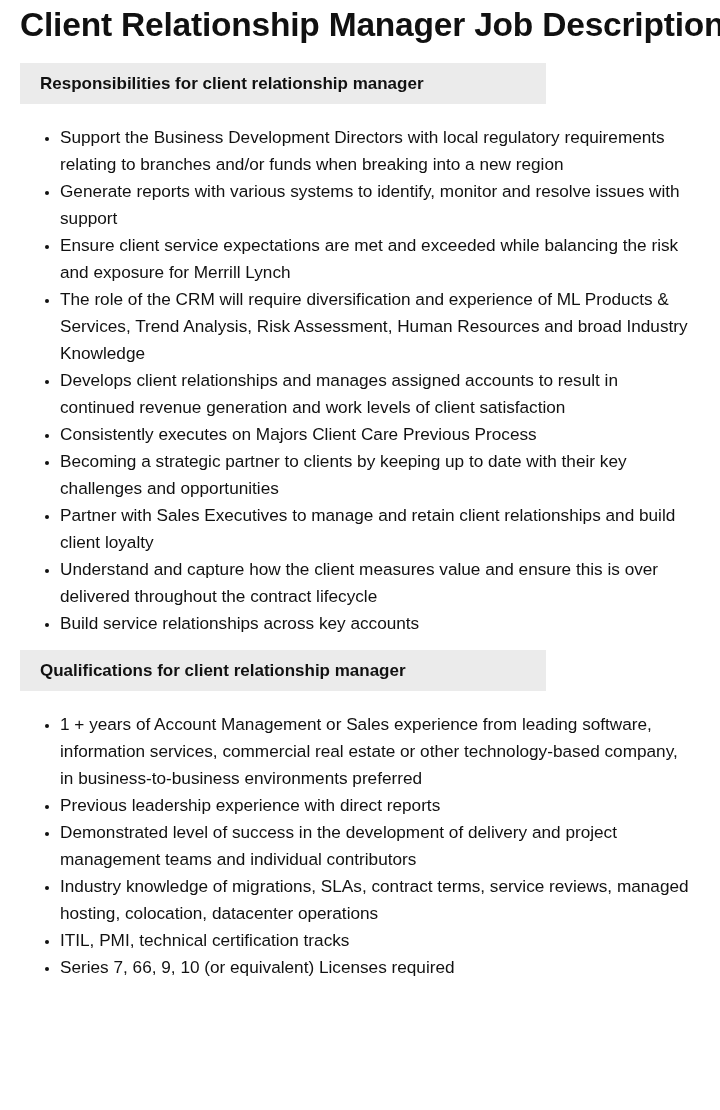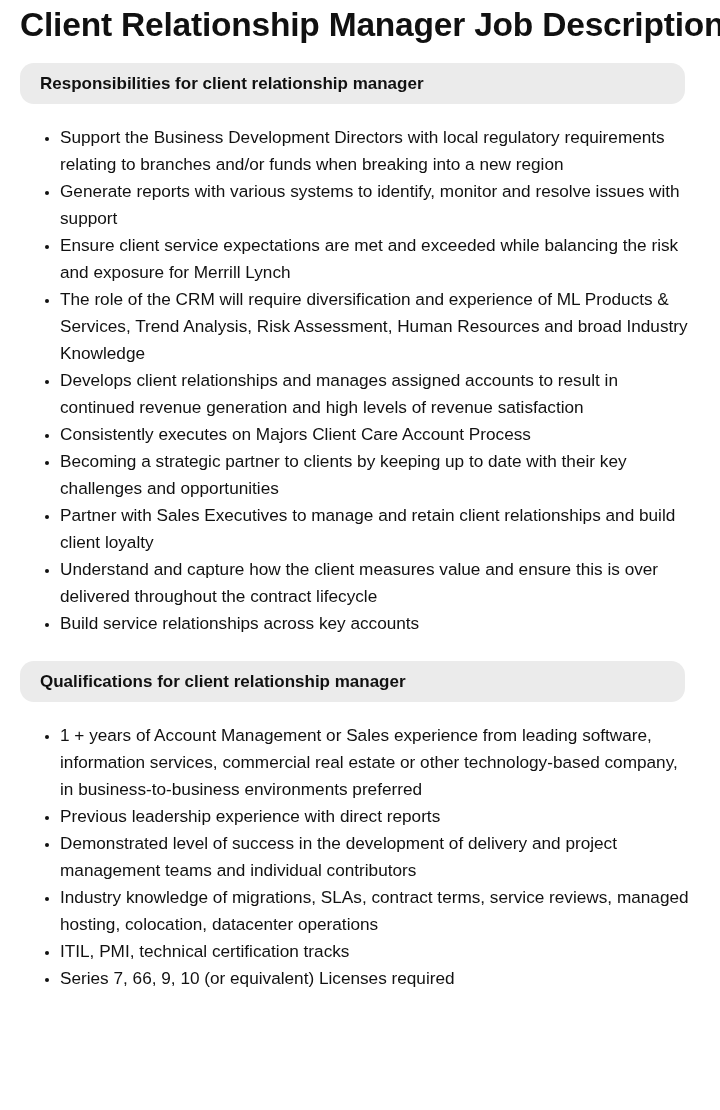--- a/index.html
+++ b/index.html
@@ -33,58 +33,57 @@
     }
     .section-header {
       margin-top: 17px;
       background: #ebebeb;
       height: 41px;
       padding-left: 20px;
       display: flex;
       align-items: center;
       font-size: 17px;
       font-weight: bold;
-      width: 665px;
+      width: 526px;
       box-sizing: border-box;
-      border-radius: 14px;
     }
     ul {
       margin: 20px 0 0 0;
       padding-left: 40px;
       font-size: 17.2px;
       line-height: 27px;
     }
     ul li {
       margin: 0;
       padding: 0;
     }
     ul li::marker {
       font-size: 14px;
     }
     .section-header.second {
-      margin-top: 24px;
+      margin-top: 13px;
     }
   </style>
 </head>
 <body>
 
 <div class="page">
 
   <h1>Client Relationship Manager Job Description</h1>
 
 
   <div class="section-header">Responsibilities for client relationship manager</div>
 
   <ul>
     <li>Support the Business Development Directors with local regulatory requirements relating to branches and/or funds when breaking into a new region</li>
     <li>Generate reports with various systems to identify, monitor and resolve issues with support</li>
     <li>Ensure client service expectations are met and exceeded while balancing the risk and exposure for Merrill Lynch</li>
     <li>The role of the CRM will require diversification and experience of ML Products &amp; Services, Trend Analysis, Risk Assessment, Human Resources and broad Industry Knowledge</li>
-    <li>Develops client relationships and manages assigned accounts to result in continued revenue generation and high levels of revenue satisfaction</li>
-    <li>Consistently executes on Majors Client Care Account Process</li>
+    <li>Develops client relationships and manages assigned accounts to result in continued revenue generation and work levels of client satisfaction</li>
+    <li>Consistently executes on Majors Client Care Previous Process</li>
     <li>Becoming a strategic partner to clients by keeping up to date with their key challenges and opportunities</li>
     <li>Partner with Sales Executives to manage and retain client relationships and build client loyalty</li>
     <li>Understand and capture how the client measures value and ensure this is over delivered throughout the contract lifecycle</li>
     <li>Build service relationships across key accounts</li>
   </ul>
 
   <div class="section-header second">Qualifications for client relationship manager</div>
 
   <ul>
     <li>1 + years of Account Management or Sales experience from leading software, information services, commercial real estate or other technology-based company, in business-to-business environments preferred</li>

